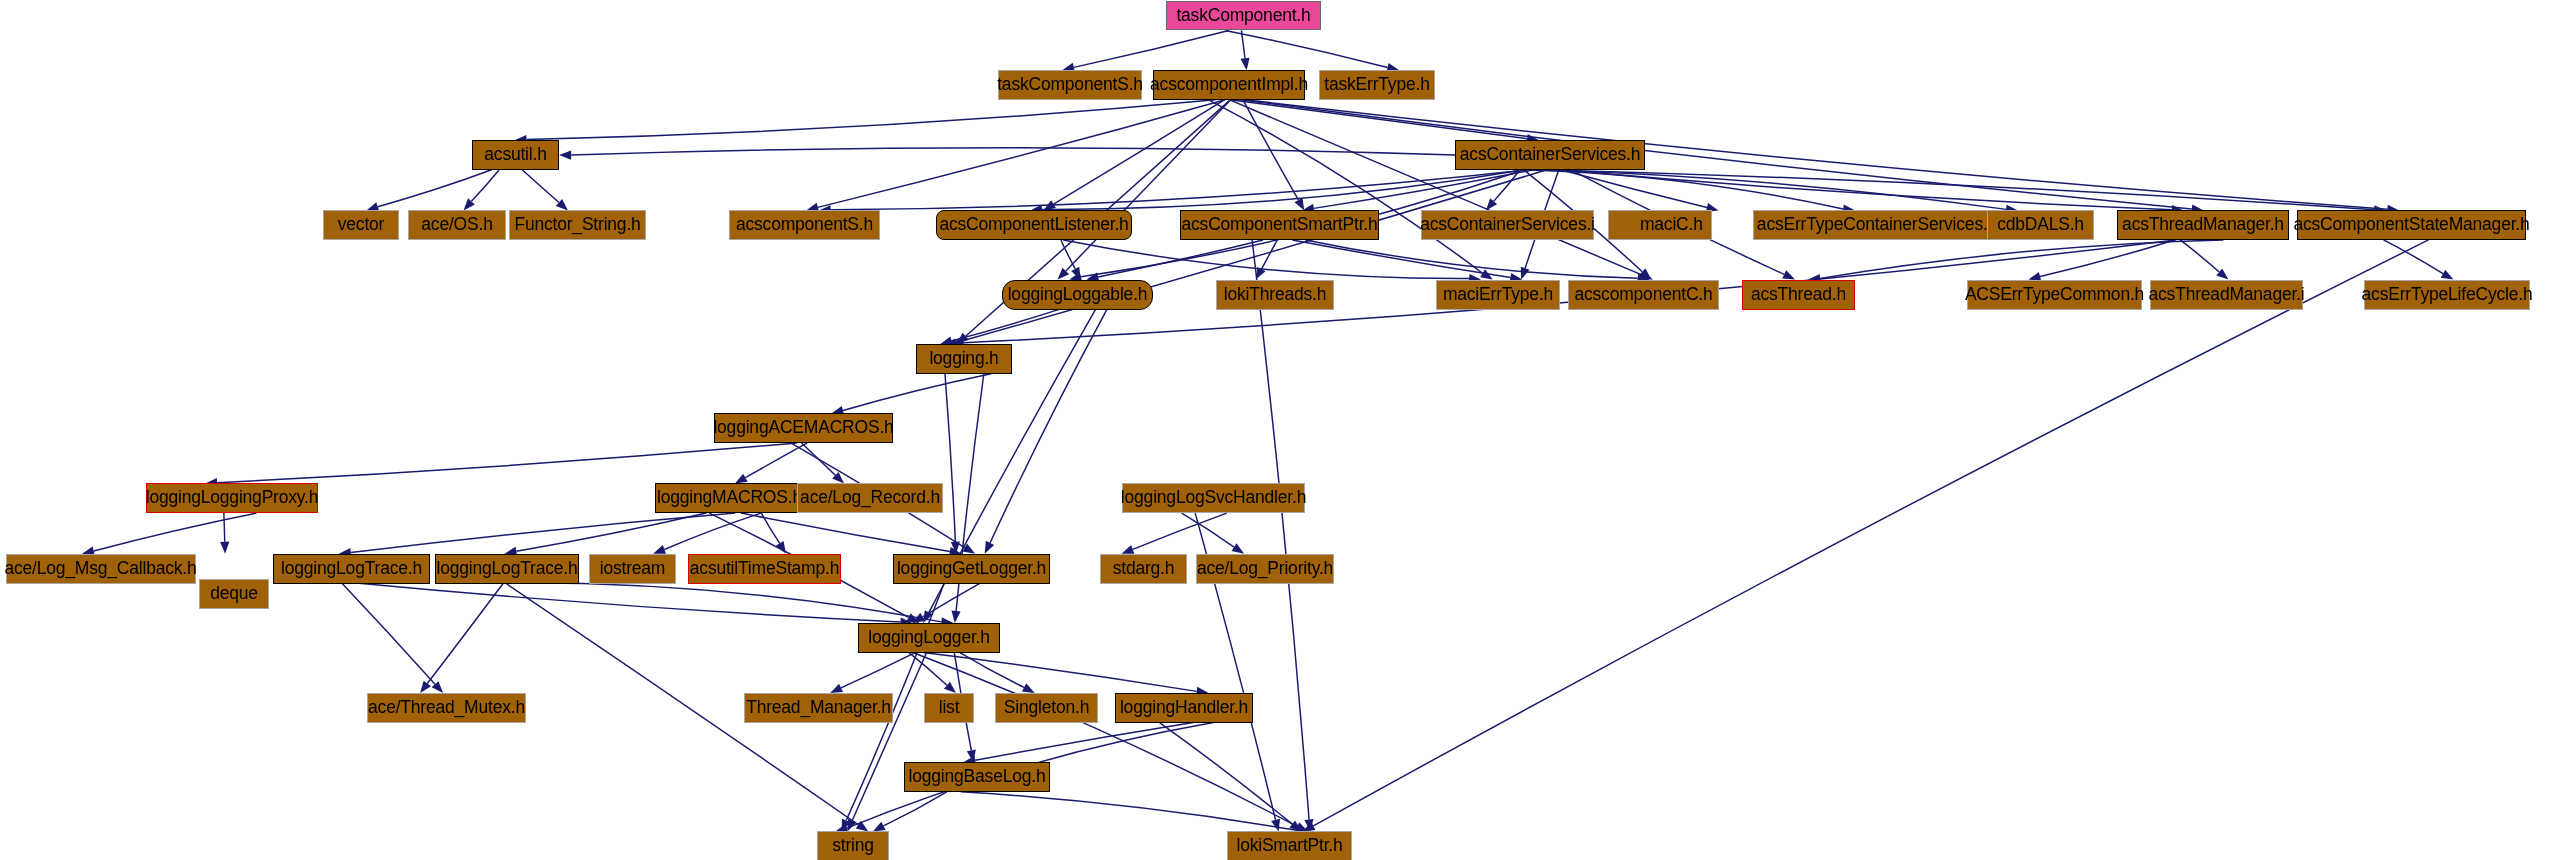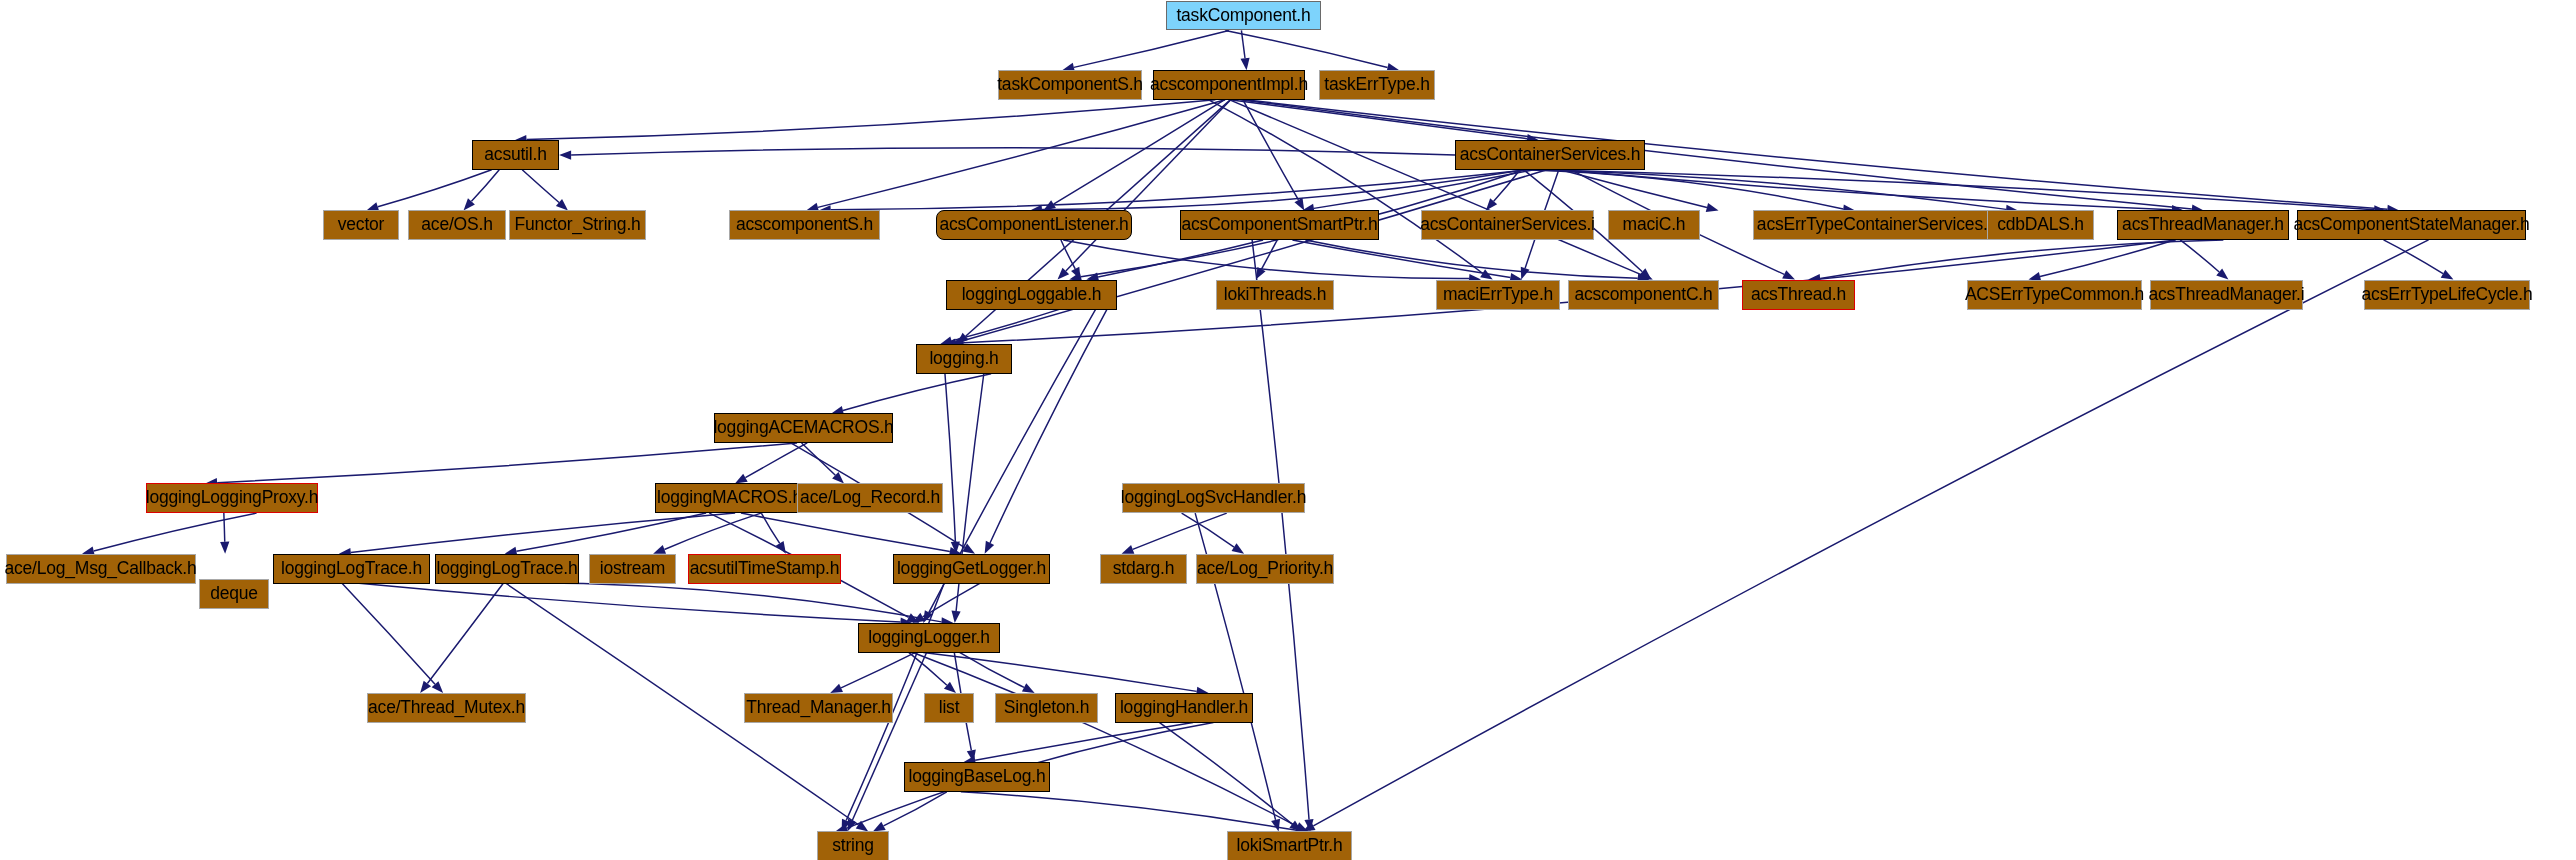--- a/index.html
+++ b/index.html
@@ -48,21 +48,21 @@
     height: 29.5px;
   }
   .node.bold {
     border: 1.8px solid #000000;
   }
   .node.red {
     border: 1.8px solid #dd0000;
   }
   .node.root {
     border: 0.9px solid #6a6a6a;
-    background: #7dd3fc;
+    background: #ec4899;
   }
 </style>
 </head>
 <body>
 
 <div id="graph-root">
   <svg id="graph-svg" viewBox="0 0 2792 933" preserveAspectRatio="none">
       <path class="edge-path" d="M 1331.9 33.0 Q 1248.3 54.6 1163.9 73.0"></path>
       <polygon class="edge-head" points="1151.3,76.0 1162.7,68.1 1165.1,77.9"></polygon>
       <path class="edge-path" d="M 1345.5 33.0 Q 1347.5 48.0 1349.4 63.1"></path>
@@ -267,36 +267,36 @@
       </div>
       <div class="node bold" style="left: 936px; top: 210px; width: 196px; border-radius: 8px;">
         <span>acsComponentListener.h</span>
       </div>
       <div class="node bold" style="left: 1180px; top: 210px; width: 199px;">
         <span>acsComponentSmartPtr.h</span>
       </div>
       <div class="node" style="left: 1421px; top: 210px; width: 173px;">
         <span>acsContainerServices.i</span>
       </div>
-      <div class="node" style="left: 1608px; top: 210px; width: 92px;">
+      <div class="node" style="left: 1608px; top: 210px; width: 104px; justify-content: flex-end;">
         <span>maciC.h</span>
       </div>
       <div class="node" style="left: 1753px; top: 210px; width: 248px;">
         <span>acsErrTypeContainerServices.h</span>
       </div>
       <div class="node" style="left: 1987px; top: 210px; width: 107px;">
         <span>cdbDALS.h</span>
       </div>
       <div class="node bold" style="left: 2117px; top: 210px; width: 172px;">
         <span>acsThreadManager.h</span>
       </div>
       <div class="node bold" style="left: 2297px; top: 210px; width: 229px;">
         <span>acsComponentStateManager.h</span>
       </div>
-      <div class="node bold" style="left: 946px; top: 280px; width: 171px;">
+      <div class="node bold" style="left: 1002px; top: 280px; width: 151px; border-radius: 13px;">
         <span>loggingLoggable.h</span>
       </div>
       <div class="node" style="left: 1216px; top: 280px; width: 118px;">
         <span>lokiThreads.h</span>
       </div>
       <div class="node" style="left: 1436px; top: 280px; width: 124px;">
         <span>maciErrType.h</span>
       </div>
       <div class="node" style="left: 1568px; top: 280px; width: 151px;">
         <span>acscomponentC.h</span>

